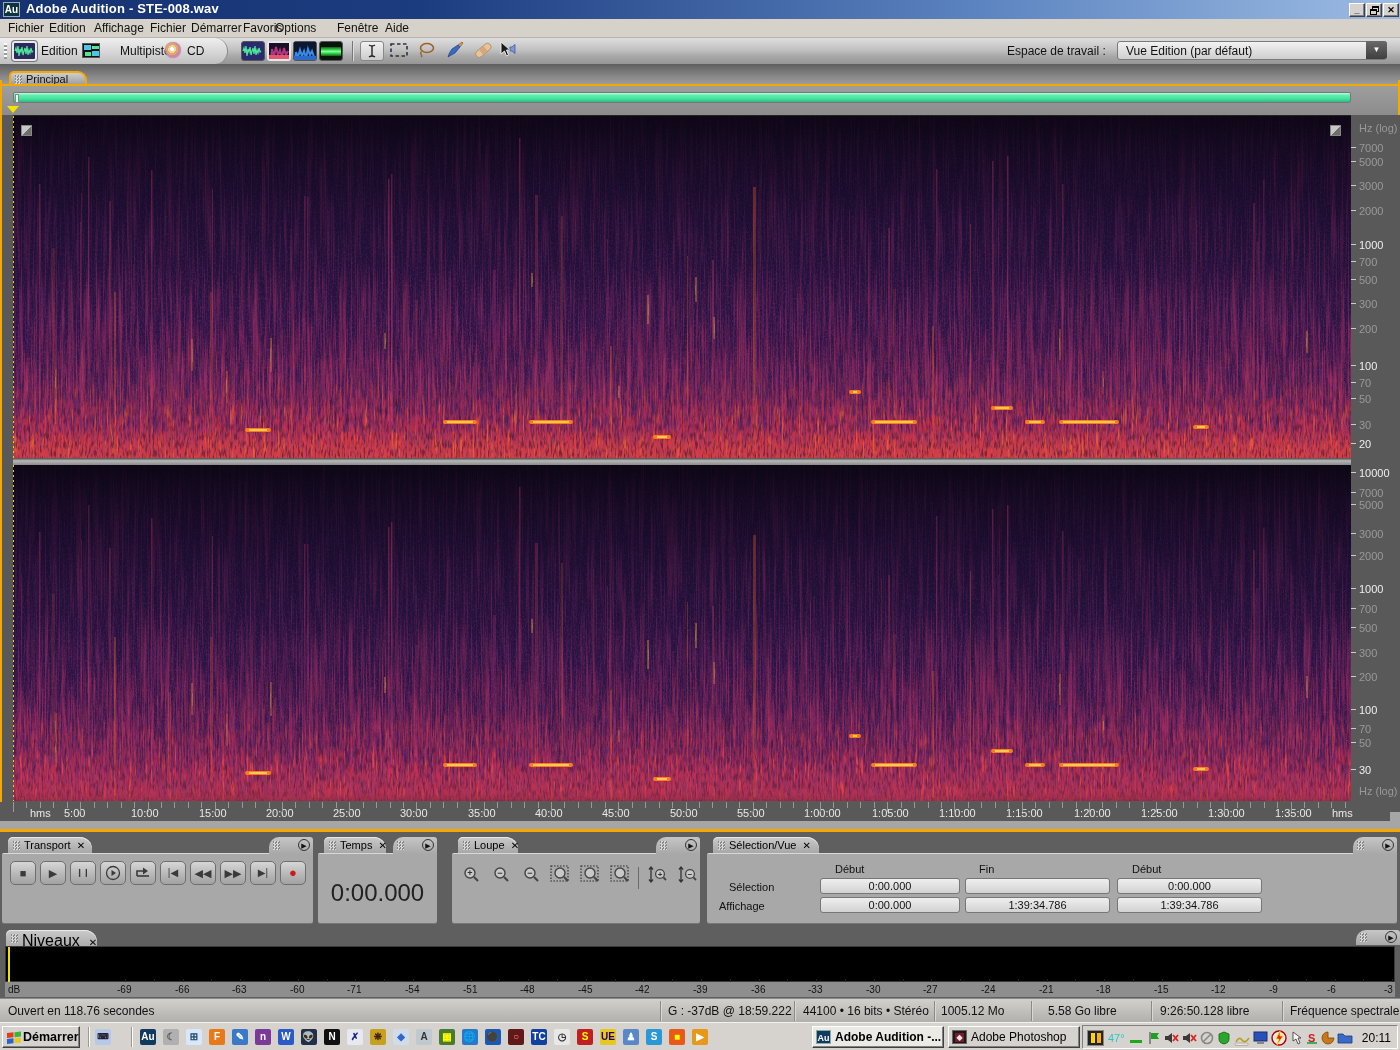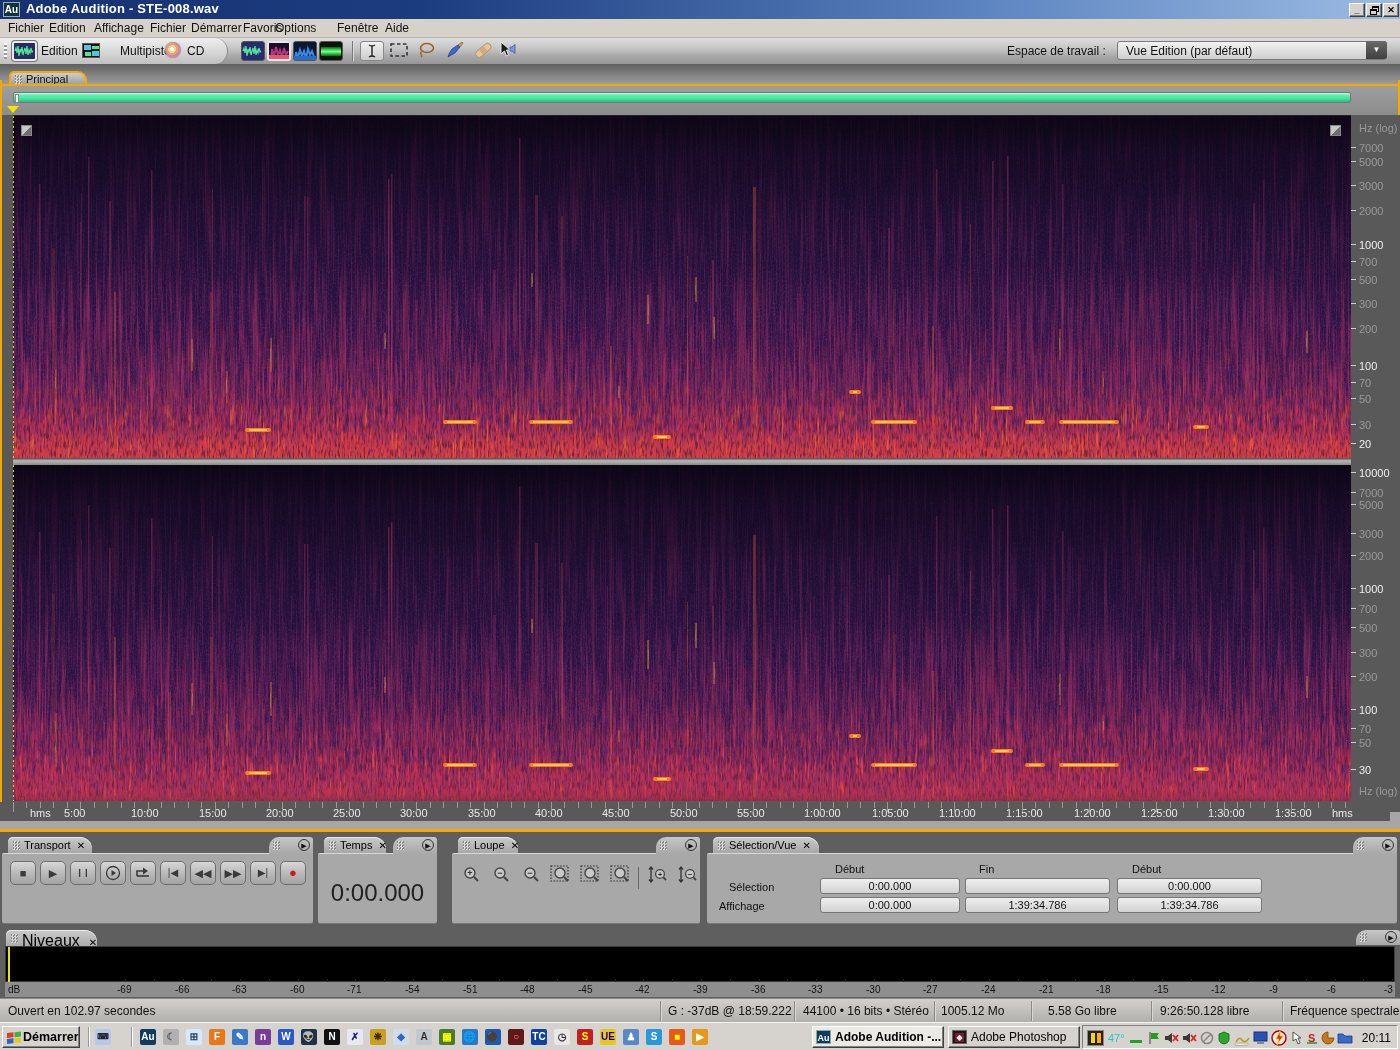--- a/index.html
+++ b/index.html
@@ -1139,21 +1139,21 @@
       <div class="abs" style="left:1301px;top:-3px;width:1px;height:3px;background:#222"></div>
       <span style="left:1322px">-6</span>
       <div class="abs" style="left:1330px;top:-3px;width:1px;height:3px;background:#222"></div>
       <div class="abs" style="left:1358px;top:-3px;width:1px;height:3px;background:#222"></div>
       <span style="left:1379px">-3</span>
       <div class="abs" style="left:1387px;top:-3px;width:1px;height:3px;background:#222"></div>
     </div>
 </div>
 
 <div id="statusbar" class="abs">
-  <span style="left:8px">Ouvert en 102.97 secondes</span>
+  <span style="left:8px">Ouvert en 118.76 secondes</span>
   <span style="left:668px">G : -37dB @  18:59.222</span>
   <span style="left:803px">44100 • 16 bits • Stéréo</span>
   <span style="left:941px">1005.12 Mo</span>
   <span style="left:1048px">5.58 Go libre</span>
   <span style="left:1160px">9:26:50.128 libre</span>
   <span style="left:1290px">Fréquence spectrale</span>
   <div class="sdiv" style="left:660px"></div>
     <div class="sdiv" style="left:794px"></div>
     <div class="sdiv" style="left:934px"></div>
     <div class="sdiv" style="left:1031px"></div>

